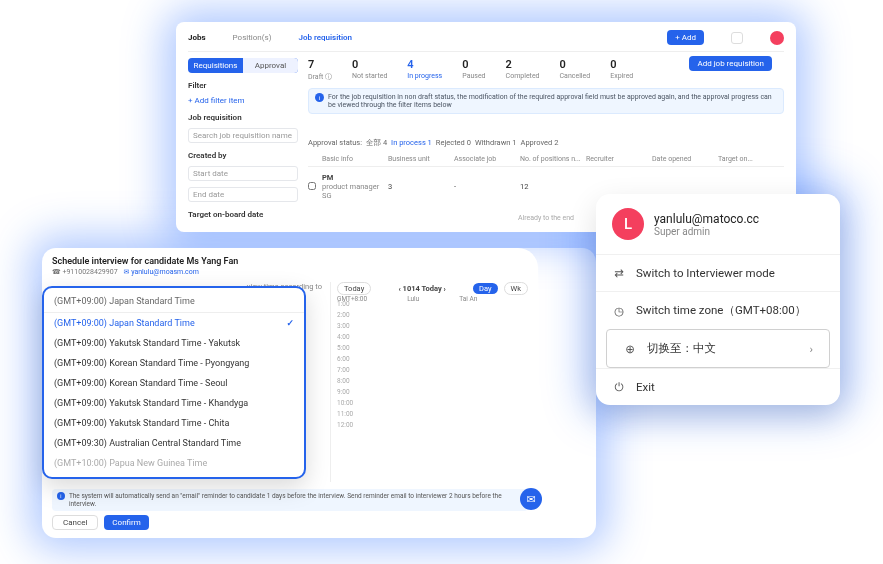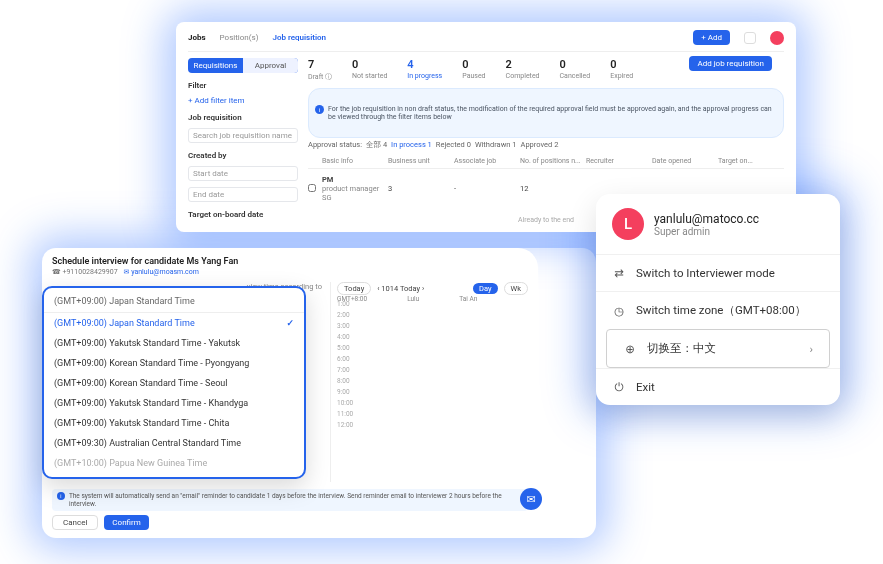--- a/index.html
+++ b/index.html
@@ -1,19 +1,19 @@
 <!DOCTYPE html>
 <html><head>
 <meta charset="utf-8">
 <style>
 *{box-sizing:border-box;margin:0;padding:0;font-family:-apple-system,BlinkMacSystemFont,"Segoe UI",Roboto,sans-serif}
 body{background:#fff;width:883px;height:564px;position:relative;overflow:hidden}
 .glow{position:absolute;border-radius:14px;box-shadow:0 0 40px 12px rgba(30,100,255,.35)}
 .panel-jobs{position:absolute;left:176px;top:22px;width:620px;height:210px;background:#fff;border-radius:8px;padding:8px 12px;font-size:8px;color:#555}
-.jobs-head{display:flex;align-items:center;gap:14px;border-bottom:1px solid #eee;padding-bottom:6px}
+.jobs-head{display:flex;align-items:center;gap:27px;border-bottom:1px solid #eee;padding-bottom:6px}
 .jobs-head .tab{color:#888}
 .jobs-head .tab.active{color:#2563eb;font-weight:600}
 .jobs-head .spacer{flex:1}
 .btn-blue{background:#2563eb;color:#fff;border-radius:4px;padding:3px 8px;font-size:8px;display:inline-flex;align-items:center;gap:3px}
 .sq{width:12px;height:12px;border:1px solid #ddd;border-radius:3px}
 .av{width:14px;height:14px;border-radius:50%;background:#f43f5e}
 .jobs-body{display:flex;margin-top:6px;gap:10px}
 .jobs-side{width:110px;display:flex;flex-direction:column;gap:6px}
 .seg{display:flex;background:#2563eb;border-radius:4px;overflow:hidden}
 .seg div{flex:1;text-align:center;padding:3px 0;font-size:8px}
@@ -21,21 +21,21 @@
 .seg .off{background:#eef2ff;color:#555}
 .side-lbl{font-size:8px;color:#333;font-weight:600;margin-top:2px}
 .side-link{color:#2563eb;font-size:8px}
 .inp{border:1px solid #e5e7eb;border-radius:3px;padding:2px 4px;font-size:8px;color:#999;background:#fff}
 .jobs-main{flex:1}
 .stats{display:flex;gap:20px;margin-bottom:6px}
 .stat{display:flex;flex-direction:column;gap:1px}
 .stat .n{font-size:11px;font-weight:600;color:#222}
 .stat .l{font-size:7px;color:#888}
 .stat.hi .n,.stat.hi .l{color:#2563eb}
-.notice{background:#eff6ff;border:1px solid #dbeafe;border-radius:12px;padding:16px 6px;font-size:7px;color:#4b5563;display:flex;gap:4px;margin-bottom:2px}
+.notice{background:#eff6ff;border:1px solid #dbeafe;border-radius:4px;padding:4px 6px;font-size:7px;color:#4b5563;display:flex;gap:4px;margin-bottom:24px}
 .notice .i{width:9px;height:9px;border-radius:50%;background:#2563eb;color:#fff;display:flex;align-items:center;justify-content:center;font-size:6px;flex-shrink:0}
 .aprv{font-size:7.5px;color:#666;display:flex;gap:4px;margin-bottom:4px}
 .aprv .hi{color:#2563eb}
 .thdr{display:flex;font-size:7px;color:#888;padding:3px 0;border-bottom:1px solid #eee}
 .thdr div,.trow div{flex:1}
 .trow{display:flex;font-size:7.5px;color:#444;padding:6px 0;align-items:center}
 .endmsg{text-align:center;font-size:7px;color:#aaa;margin-top:8px}
 .btn-add-req{position:absolute;right:12px;top:32px}
 
 .panel-sched{position:absolute;left:42px;top:248px;width:496px;height:290px;background:#fff;border-radius:20px;font-size:8px;color:#444;padding:8px 10px}
@@ -190,21 +190,21 @@
       <div>☐ Saturday</div>
       <div style="height:18px"></div>
       <div class="inp" style="width:70px">Tai An ▾</div>
       <div style="color:#bbb;text-decoration:line-through">Only fetching the interviewer f...</div>
       <div style="height:20px"></div>
       <div style="color:#888">▸ <span>Interviewer notice</span></div>
     </div>
     <div class="sched-right">
       <div class="sched-top">
         <span class="pill">Today</span>
-        <span style="flex:1;text-align:left;font-weight:400">‹ 1014 Today ›</span>
+        <span style="flex:1;text-align:center;font-weight:700">‹ 1014 Today ›</span>
         <span class="pill blue">Day</span>
         <span class="pill">Wk</span>
       </div>
       <div style="display:flex;font-size:6.5px;color:#888;gap:40px">
           <span>GMT+8:00</span>
           <span>Lulu</span>
           <span>Tai An</span>
         </div>
       <div class="timecol" id="timecol">
           <div>1:00</div>

